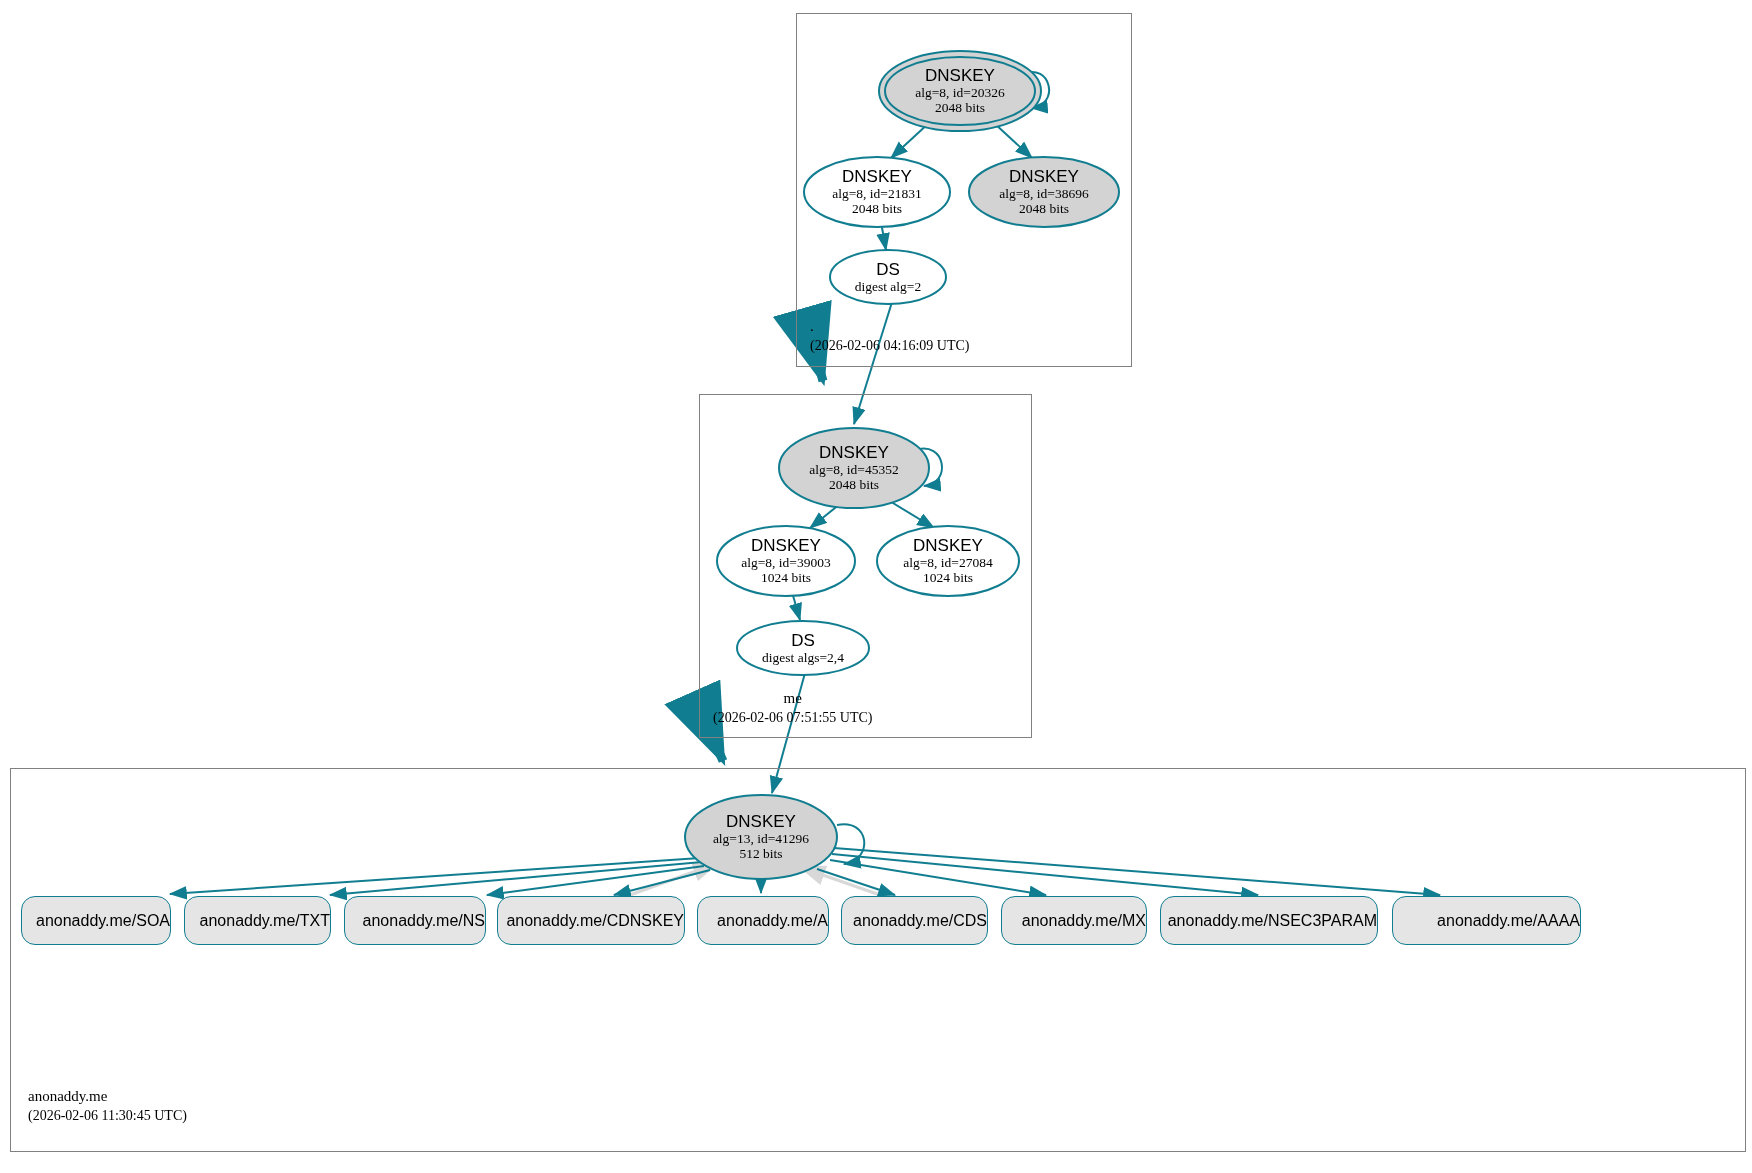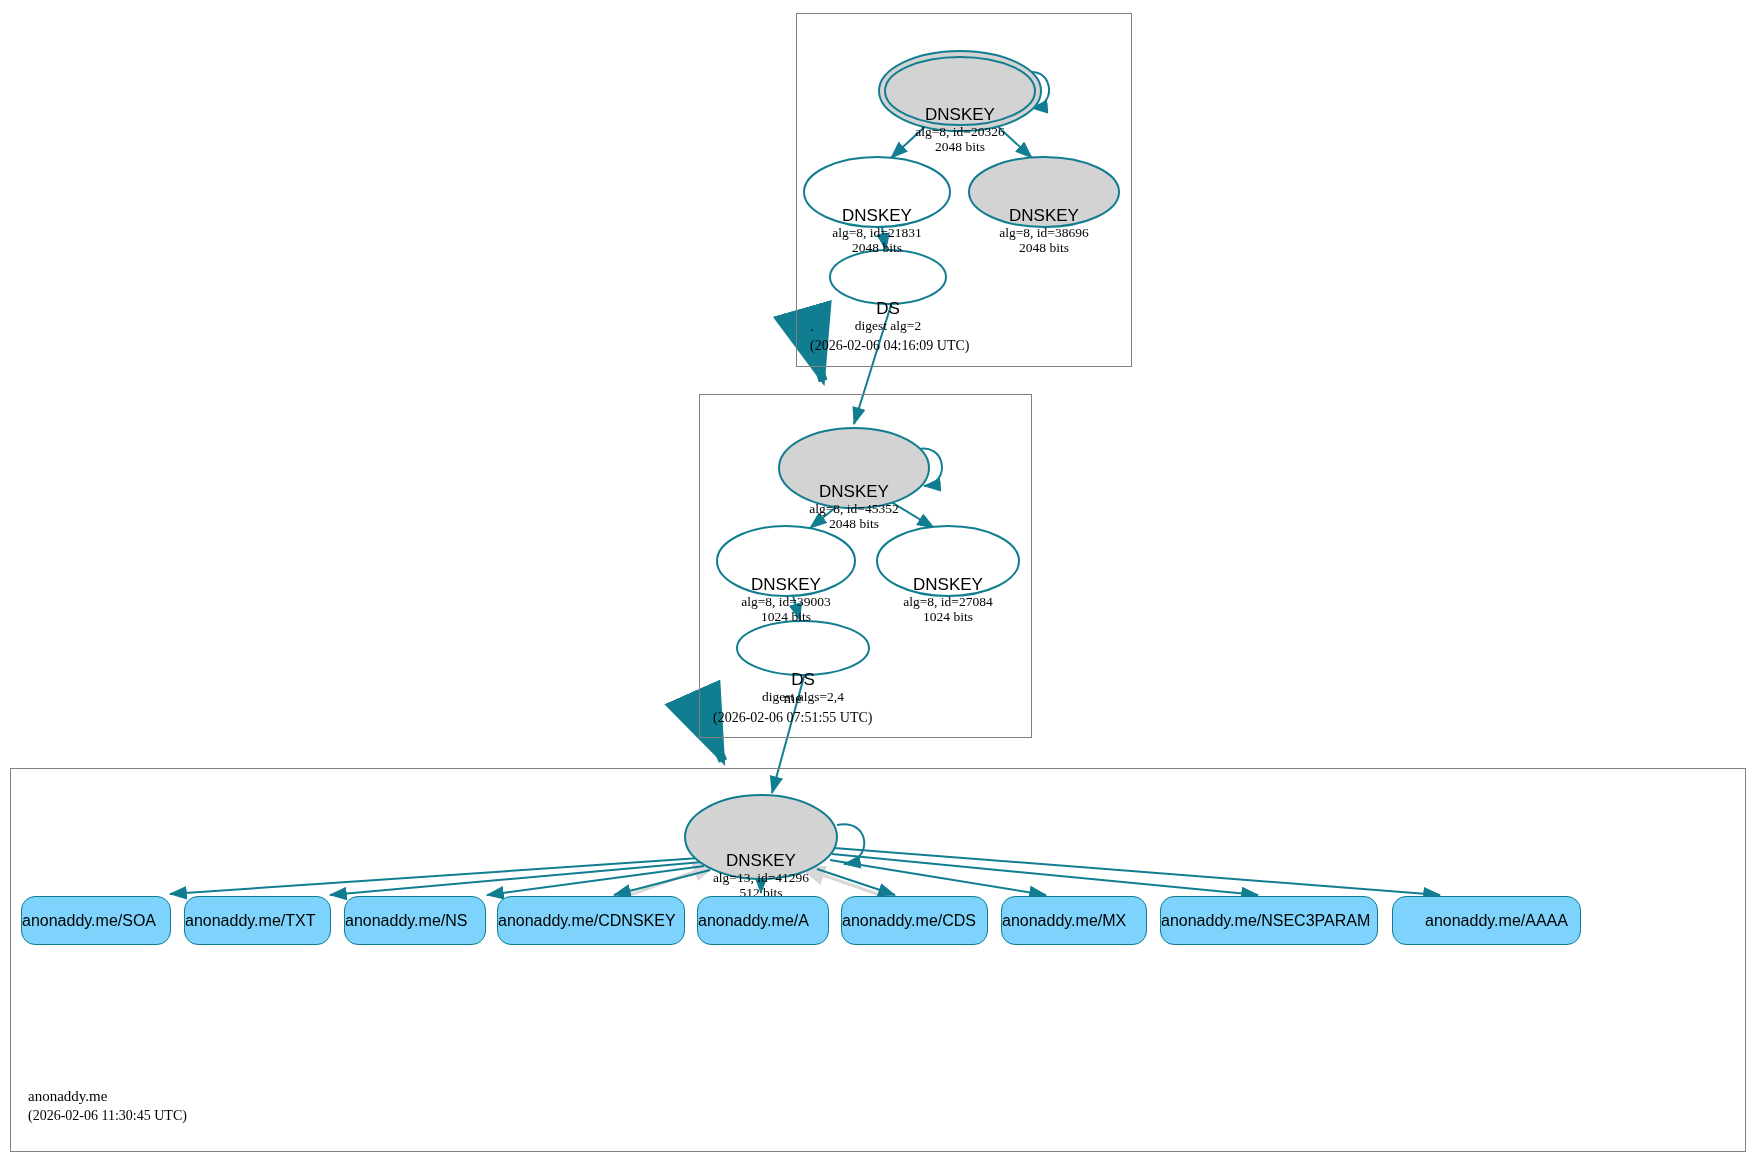--- a/index.html
+++ b/index.html
@@ -6,24 +6,24 @@
   html,body{margin:0;padding:0;background:#ffffff;}
   body{width:1752px;height:1173px;position:relative;overflow:hidden;
        font-family:"Liberation Sans", sans-serif;}
   #stage{position:absolute;left:0;top:0;width:1752px;height:1173px;}
   svg.layer{position:absolute;left:0;top:0;width:1752px;height:1173px;}
   .zone-box{position:absolute;border:1px solid #808080;background:transparent;}
   .zone-label{position:absolute;font-family:"Liberation Serif", serif;color:#000;}
   .zone-label .zname{font-size:15px;line-height:20px;white-space:nowrap;}
   .zone-label .ztime{font-size:14px;line-height:20px;white-space:nowrap;}
   .ell-txt{position:absolute;text-align:center;color:#000;pointer-events:none;}
-  .ell-txt .t1{font-family:"Liberation Sans", sans-serif;font-size:17px;line-height:19px;white-space:nowrap;margin-top:39px;}
+  .ell-txt .t1{font-family:"Liberation Sans", sans-serif;font-size:17px;line-height:19px;white-space:nowrap;}
   .ell-txt .t2{font-family:"Liberation Serif", serif;font-size:13.5px;line-height:15px;white-space:nowrap;}
-  .rrbox{position:absolute;border:1.6px solid #117d90;border-radius:14px;background:#7dd3fc;
-         display:flex;align-items:center;justify-content:flex-start;}
+  .rrbox{position:absolute;border:1.6px solid #117d90;border-radius:14px;background:#e5e5e5;
+         display:flex;align-items:center;justify-content:flex-end;}
   .rrbox span{font-family:"Liberation Sans", sans-serif;font-size:16px;color:#000;white-space:nowrap;}
 </style>
 </head>
 <body>
 
 <div id="stage">
 
   <svg class="layer" viewBox="0 0 1752 1173">
     <defs>
       <marker id="ah-teal" markerWidth="10" markerHeight="10" refX="8.4" refY="3.4" orient="auto" markerUnits="strokeWidth">

